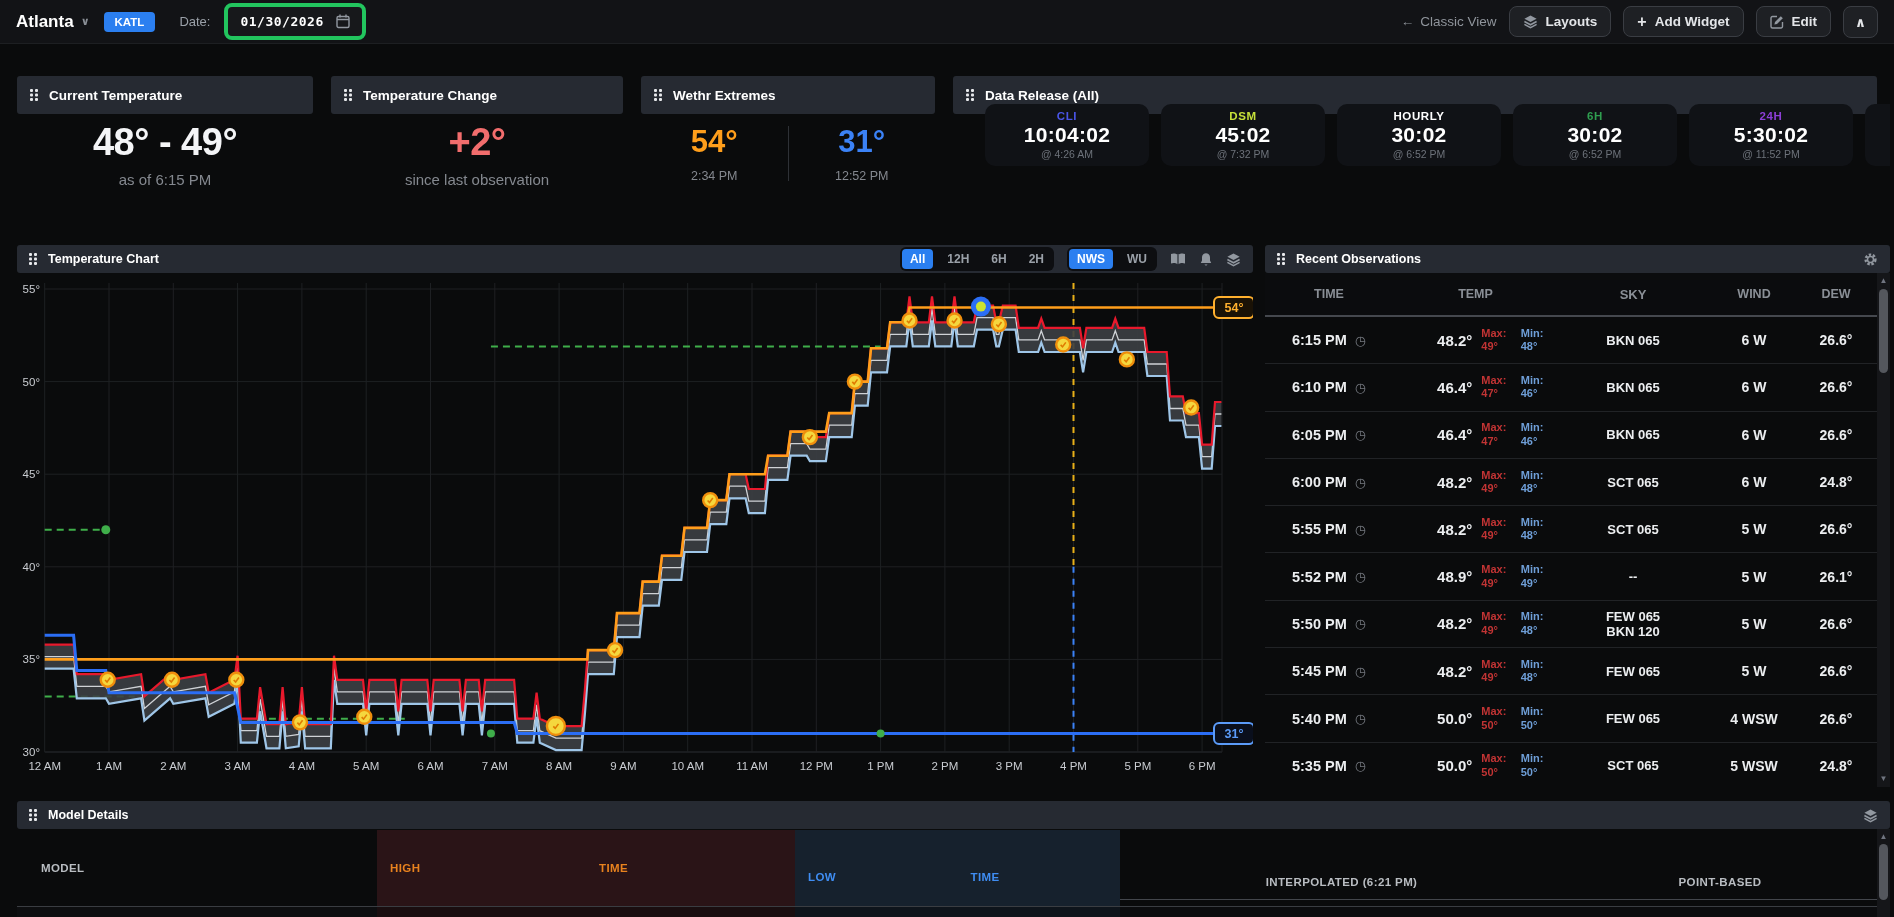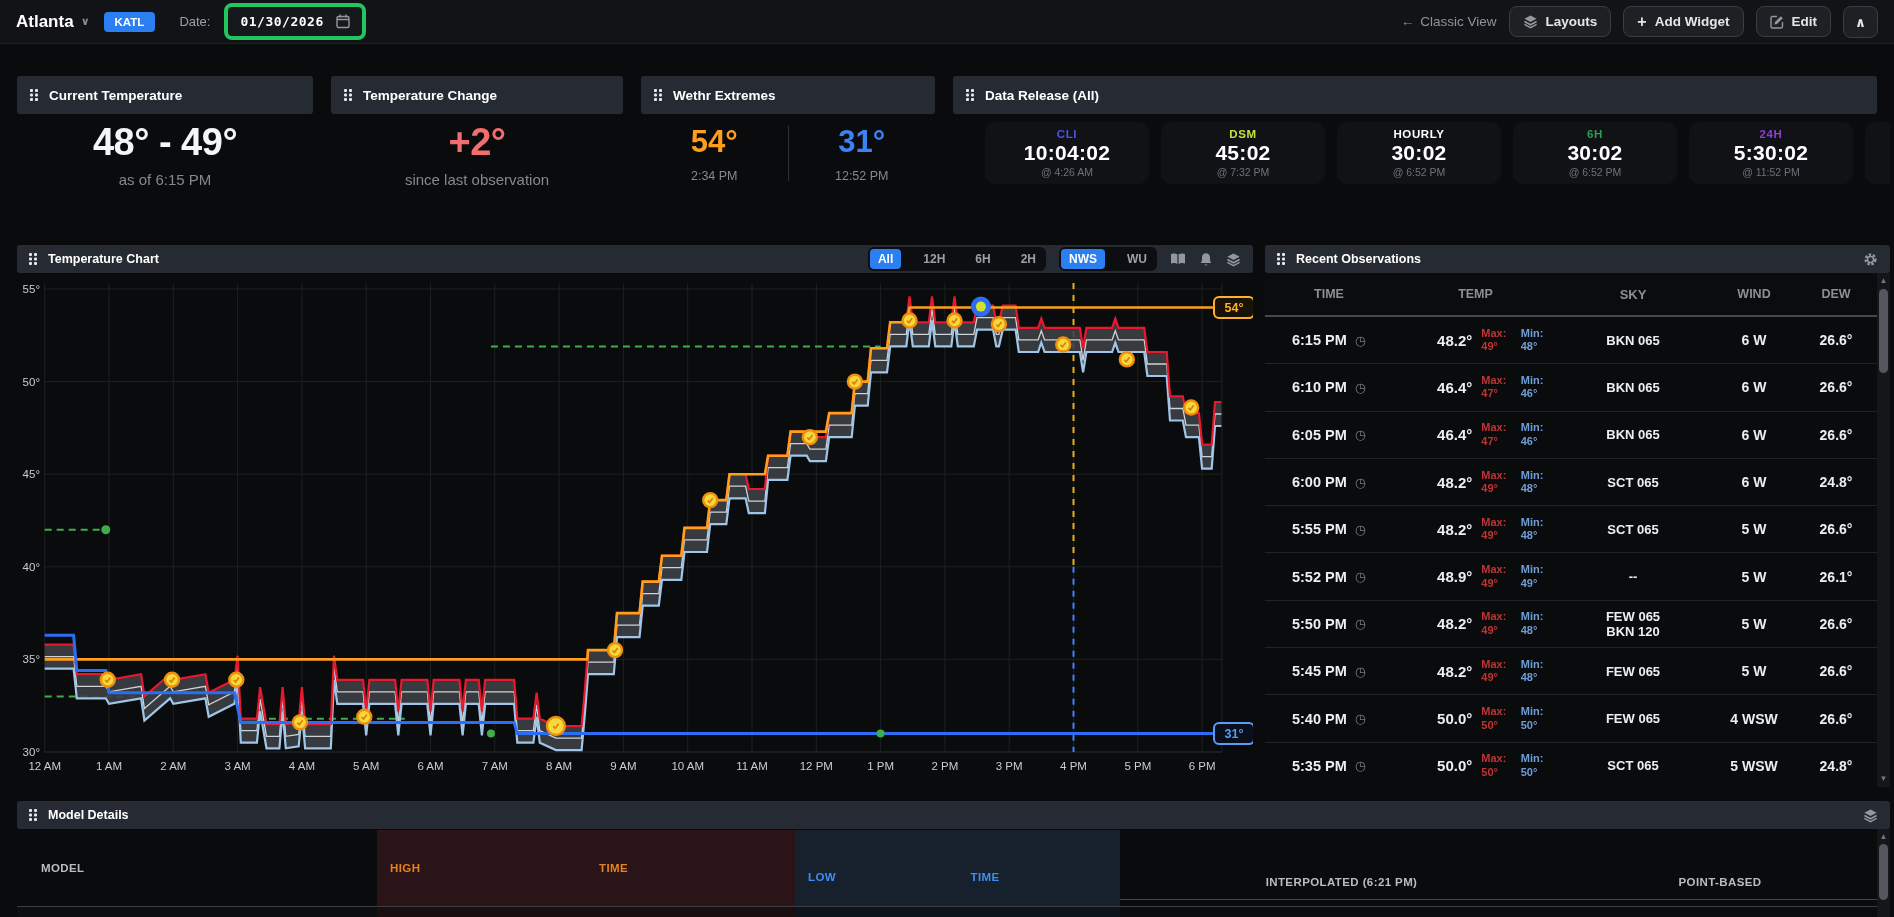--- a/index.html
+++ b/index.html
@@ -34,33 +34,33 @@
   #val-ct{left:17px;width:296px;}
   #val-tc{left:331px;width:292px;}
   #val-we{left:641px;top:124px;width:294px;display:flex;align-items:stretch;}
   .bigval{font-size:38px;font-weight:bold;letter-spacing:-.5px;color:#f4f5f7;line-height:44px;}
   .subval{margin-top:7px;font-size:15px;color:#84888f;}
   .we-half{flex:1;}
   .we-val{font-size:31px;font-weight:bold;line-height:36px;}
   .we-time{margin-top:9px;font-size:12.5px;color:#84888f;}
   .we-div{width:1px;background:#2e3136;margin:2px 0;}
   
-  #cards{position:absolute;left:985px;top:122px;width:905px;height:64px;display:flex;gap:12px;overflow:hidden;}
+  #cards{position:absolute;left:985px;top:104px;width:905px;height:64px;display:flex;gap:12px;overflow:hidden;}
   .card{flex:0 0 164px;height:62px;background:#101216;border-radius:10px;display:flex;flex-direction:column;
         align-items:center;justify-content:center;gap:1px;}
   .card .cl{font-size:11.5px;font-weight:bold;letter-spacing:.6px;}
   .card .cv{font-size:21px;font-weight:bold;color:#fff;letter-spacing:.3px;}
   .card .ca{font-size:10.5px;color:#6d727a;}
   
   .panel{position:absolute;background:#0a0b0c;}
   #chart-w{left:17px;top:245px;width:1236px;height:542px;}
   .cwhead{height:28px;background:#262a32;border-radius:3px;display:flex;align-items:center;padding:0 12px;gap:10px;}
   .cwhead .t{font-size:12.5px;font-weight:bold;color:#fff;}
   .ctools{margin-left:auto;display:flex;align-items:center;gap:13px;}
-  .btng{display:flex;background:#0d0e11;border-radius:6px;padding:2px;gap:14px;}
+  .btng{display:flex;background:#0d0e11;border-radius:6px;padding:2px;gap:6px;}
   .btng button{background:none;border:0;color:#9aa0a8;font-weight:bold;font-size:12px;padding:3px 8px;border-radius:4px;
                font-family:inherit;cursor:pointer;}
   .btng button.active{background:#2b7ff0;color:#fff;}
   .hicon{color:#9298a0;display:flex;cursor:pointer;}
   
   #obs-w{left:1265px;top:245px;width:625px;height:542px;overflow:hidden;}
   .othead{display:flex;height:44px;align-items:center;background:#0b0c0e;border-bottom:2px solid #45484e;
           color:#8a8f96;font-weight:bold;font-size:12.5px;box-sizing:border-box;}
   .c-time{width:128px;display:flex;justify-content:center;align-items:center;gap:8px;}
   .c-temp{width:165px;display:flex;align-items:center;}

